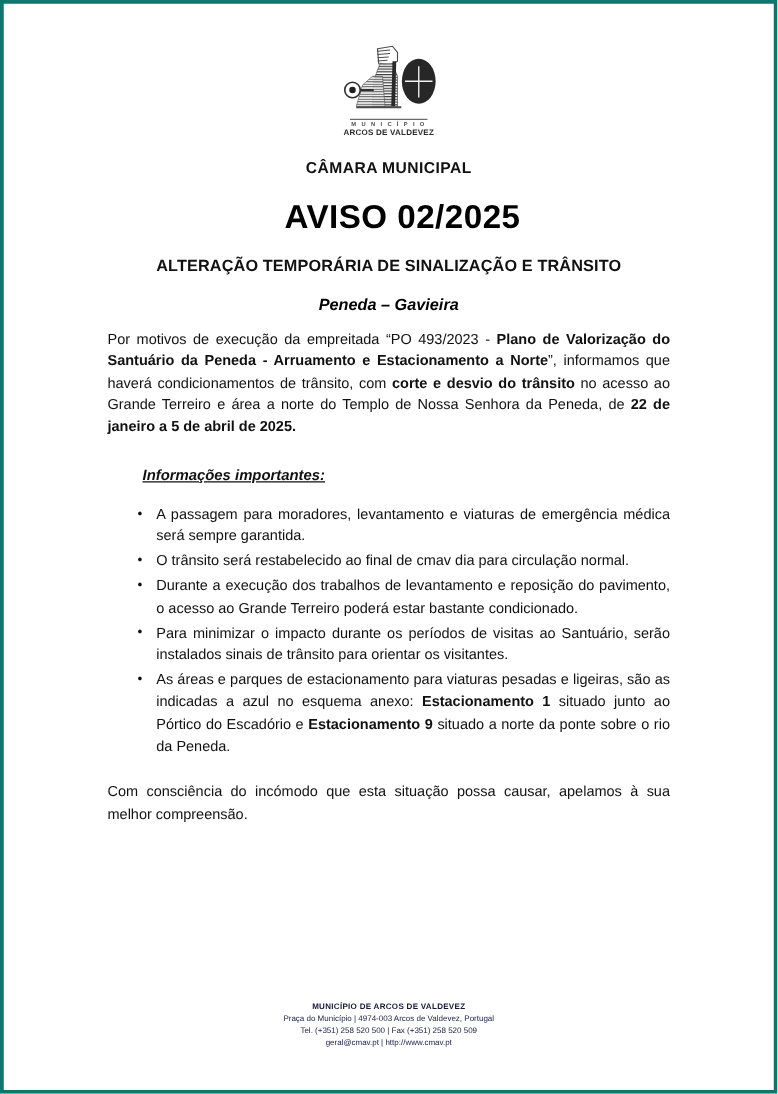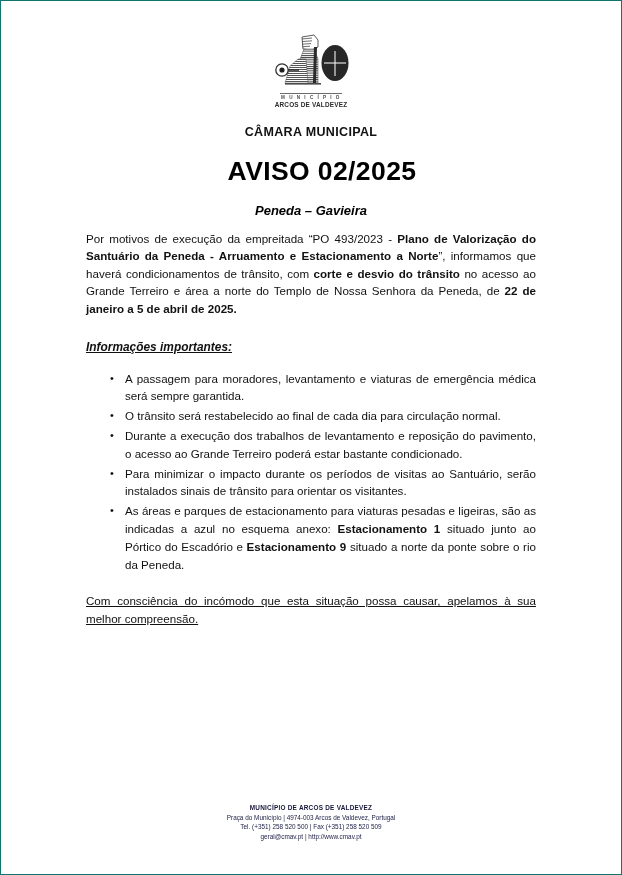--- a/index.html
+++ b/index.html
@@ -9,21 +9,21 @@
   }
   body {
     font-family: "Liberation Sans", sans-serif;
     -webkit-font-smoothing: antialiased;
   }
   .page {
     position: relative;
     width: 622px;
     height: 875px;
     background: #ffffff;
-    border: 1px solid #0f766e;
+    border: 3px solid #0f766e;
     box-sizing: border-box;
     overflow: hidden;
   }
 
   
   .header {
     padding-top: 32px;
     text-align: center;
   }
   .logo-wrap {
@@ -101,20 +101,21 @@
     text-align: justify;
   }
   .intro b { font-weight: bold; }
 
   .section-title {
     margin-top: 22px;
     font-size: 11.9px;
     font-weight: bold;
     font-style: italic;
     text-decoration: underline;
+    margin-left: 28px;
   }
 
   .bullets {
     margin: 16px 0 0 0;
     padding: 0;
     list-style: none;
   }
   .bullets li {
     position: relative;
     padding-left: 39px;
@@ -131,21 +132,20 @@
     font-size: 11px;
     line-height: 17.8px;
   }
   .bullets li b { font-weight: bold; }
 
   .outro {
     margin-top: 19px;
     font-size: 11.6px;
     line-height: 17.8px;
     text-align: justify;
-    text-decoration: underline;
   }
 
   
   .footer {
     position: absolute;
     left: 0;
     right: 0;
     bottom: 33px;
     text-align: center;
     color: #1a1a3c;
@@ -205,33 +205,34 @@
 
       <div class="logo-rule"></div>
       <div class="logo-text-1">M U N I C Í P I O</div>
       <div class="logo-text-2">ARCOS DE VALDEVEZ</div>
     </div>
 
     <div class="camara">CÂMARA MUNICIPAL</div>
 
     <div class="aviso">AVISO 02/2025</div>
 
+    <div class="alteracao">ALTERAÇÃO TEMPORÁRIA DE SINALIZAÇÃO E TRÂNSITO</div>
 
     <div class="local">Peneda – Gavieira</div>
   </div>
 
   <div class="body-block">
 
     <p class="intro">Por motivos de execução da empreitada “PO 493/2023 - <b>Plano de Valorização do Santuário da Peneda - Arruamento e Estacionamento a Norte</b>”, informamos que haverá condicionamentos de trânsito, com <b>corte e desvio do trânsito</b> no acesso ao Grande Terreiro e área a norte do Templo de Nossa Senhora da Peneda, de <b>22 de janeiro a 5 de abril de 2025.</b></p>
 
     <div class="section-title">Informações importantes:</div>
 
     <ul class="bullets">
         <li>A passagem para moradores, levantamento e viaturas de emergência médica será sempre garantida.</li>
-        <li>O trânsito será restabelecido ao final de cada dia para circulação normal.</li>
+        <li>O trânsito será restabelecido ao final de cmav dia para circulação normal.</li>
         <li>Durante a execução dos trabalhos de levantamento e reposição do pavimento, o acesso ao Grande Terreiro poderá estar bastante condicionado.</li>
         <li>Para minimizar o impacto durante os períodos de visitas ao Santuário, serão instalados sinais de trânsito para orientar os visitantes.</li>
         <li>As áreas e parques de estacionamento para viaturas pesadas e ligeiras, são as indicadas a azul no esquema anexo: <b>Estacionamento 1</b> situado junto ao Pórtico do Escadório e <b>Estacionamento 9</b> situado a norte da ponte sobre o rio da Peneda.</li>
       </ul>
 
     <p class="outro">Com consciência do incómodo que esta situação possa causar, apelamos à sua melhor compreensão.</p>
   </div>
 
   <div class="footer">
     <div class="footer-name">MUNICÍPIO DE ARCOS DE VALDEVEZ</div>

